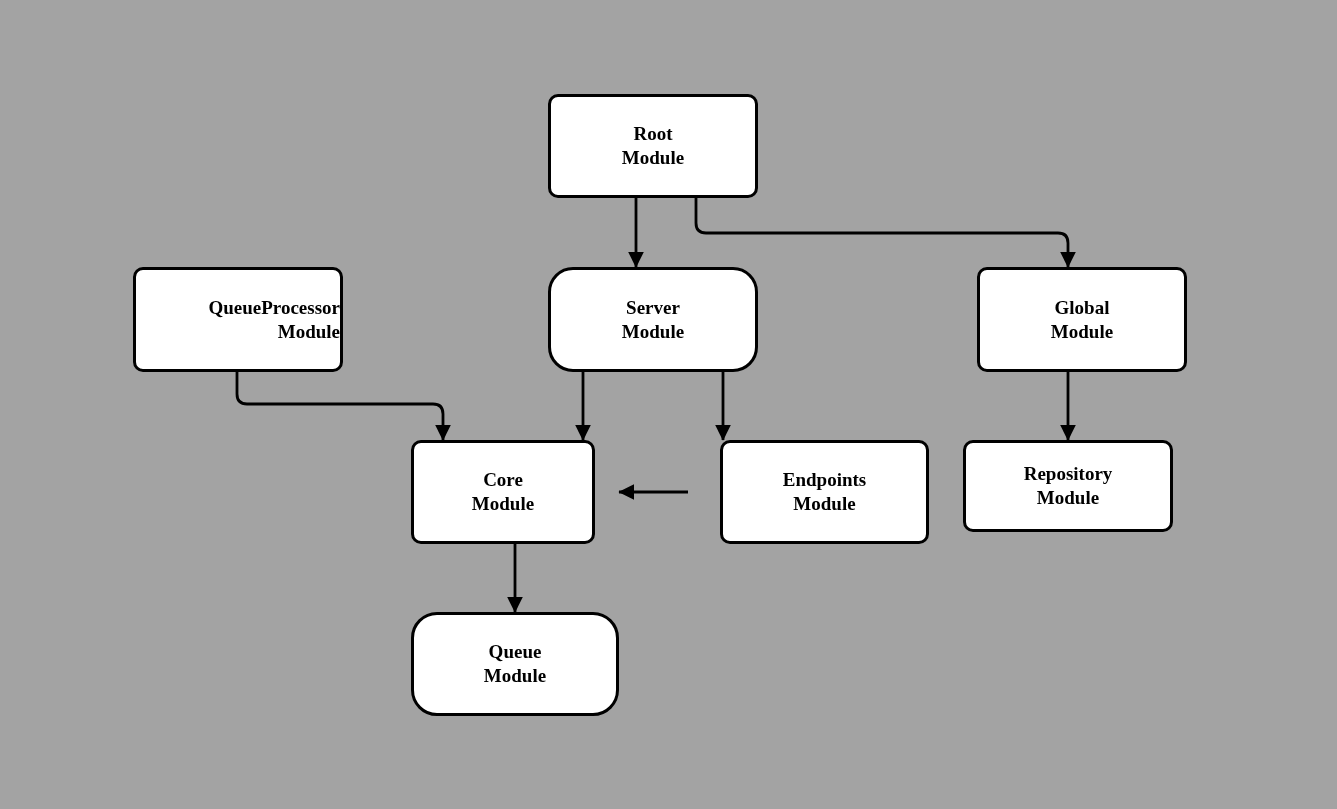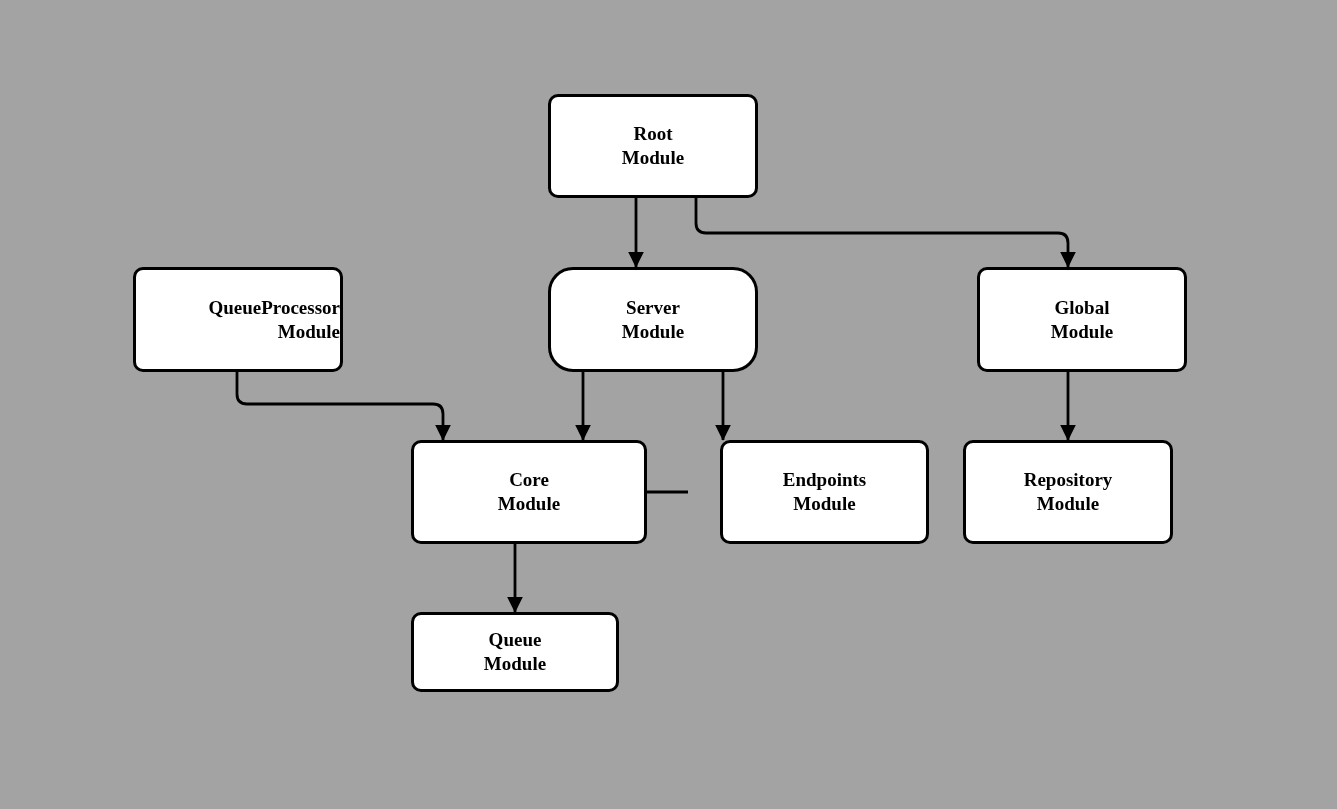--- a/index.html
+++ b/index.html
@@ -90,33 +90,33 @@
   <div class="node" style="left:963px; top:267px; width:210px; height:105px;margin-left:14px;">
     <span class="node-line">Global</span>
     <span class="node-line">Module</span>
   </div>
 
   <div class="node" style="left:133px; top:267px; width:210px; height:105px;align-items:flex-end;">
     <span class="node-line">QueueProcessor</span>
     <span class="node-line">Module</span>
   </div>
 
-  <div class="node" style="left:411px; top:440px; width:236px; height:104px;">
+  <div class="node" style="left:411px; top:440px; width:184px; height:104px;">
     <span class="node-line">Core</span>
     <span class="node-line">Module</span>
   </div>
 
   <div class="node" style="left:720px; top:440px; width:209px; height:104px;">
     <span class="node-line">Endpoints</span>
     <span class="node-line">Module</span>
   </div>
 
-  <div class="node" style="left:963px; top:440px; width:210px; height:104px;">
+  <div class="node" style="left:963px; top:440px; width:210px; height:92px;">
     <span class="node-line">Repository</span>
     <span class="node-line">Module</span>
   </div>
 
-  <div class="node" style="left:411px; top:612px; width:208px; height:80px;">
+  <div class="node" style="left:411px; top:612px; width:208px; height:104px;border-radius:26px;">
     <span class="node-line">Queue</span>
     <span class="node-line">Module</span>
   </div>
 
 </div>
 
 </body></html>

